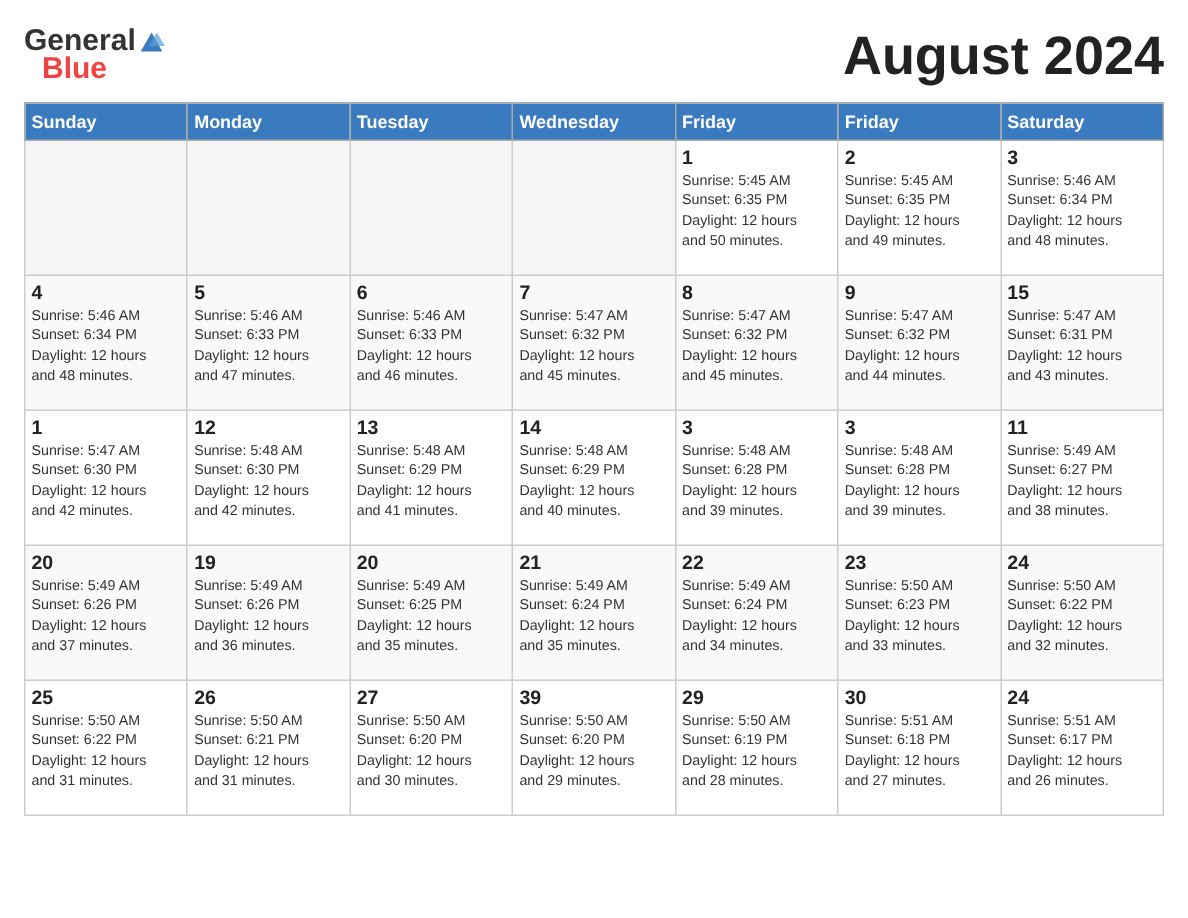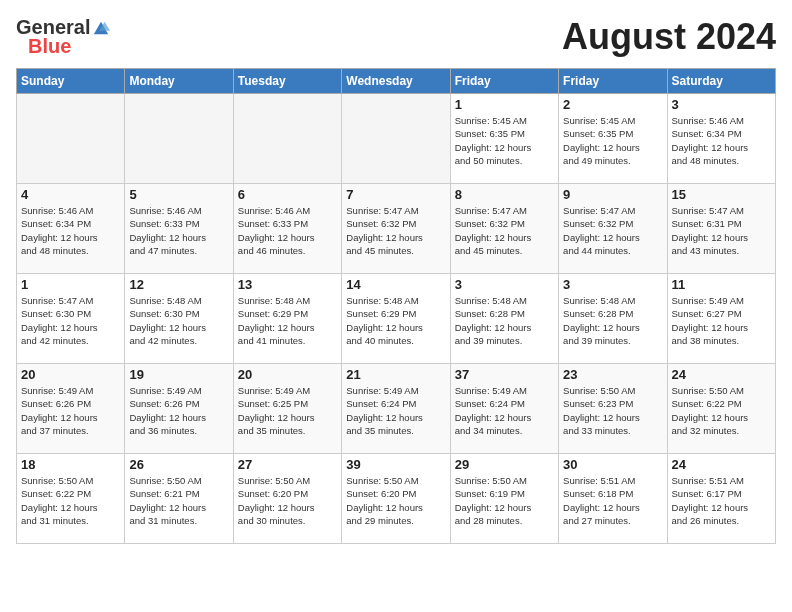--- a/index.html
+++ b/index.html
@@ -272,21 +272,21 @@
 and 35 minutes.</div>
         </td>
         <td>
           <span class="day-num">21</span>
           <div class="cell-text" style="white-space: pre-line;">Sunrise: 5:49 AM
 Sunset: 6:24 PM
 Daylight: 12 hours
 and 35 minutes.</div>
         </td>
         <td>
-          <span class="day-num">37</span>
+          <span class="day-num">22</span>
           <div class="cell-text" style="white-space: pre-line;">Sunrise: 5:49 AM
 Sunset: 6:24 PM
 Daylight: 12 hours
 and 34 minutes.</div>
         </td>
         <td>
           <span class="day-num">23</span>
           <div class="cell-text" style="white-space: pre-line;">Sunrise: 5:50 AM
 Sunset: 6:23 PM
 Daylight: 12 hours
@@ -295,21 +295,21 @@
         <td>
           <span class="day-num">24</span>
           <div class="cell-text" style="white-space: pre-line;">Sunrise: 5:50 AM
 Sunset: 6:22 PM
 Daylight: 12 hours
 and 32 minutes.</div>
         </td>
       </tr>
       <tr>
         <td>
-          <span class="day-num">18</span>
+          <span class="day-num">25</span>
           <div class="cell-text" style="white-space: pre-line;">Sunrise: 5:50 AM
 Sunset: 6:22 PM
 Daylight: 12 hours
 and 31 minutes.</div>
         </td>
         <td>
           <span class="day-num">26</span>
           <div class="cell-text" style="white-space: pre-line;">Sunrise: 5:50 AM
 Sunset: 6:21 PM
 Daylight: 12 hours

